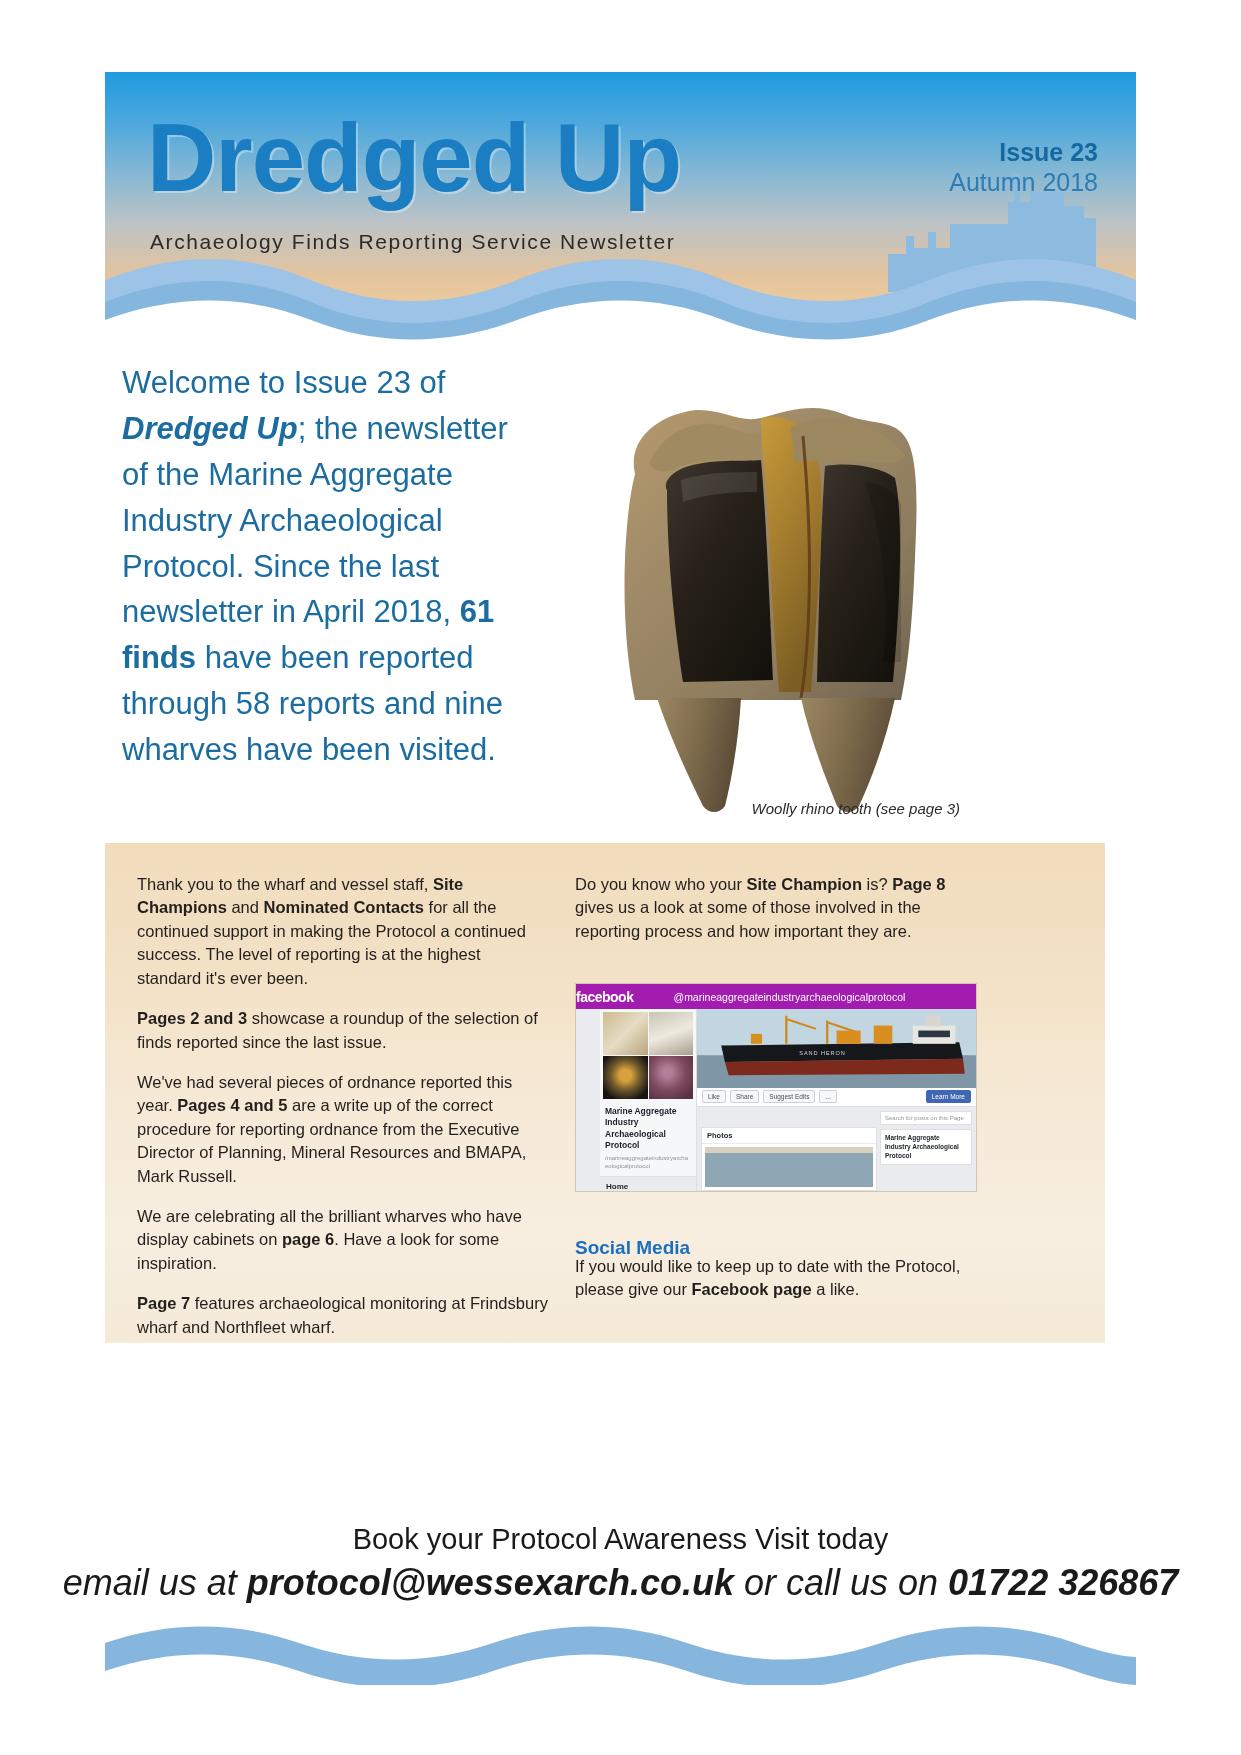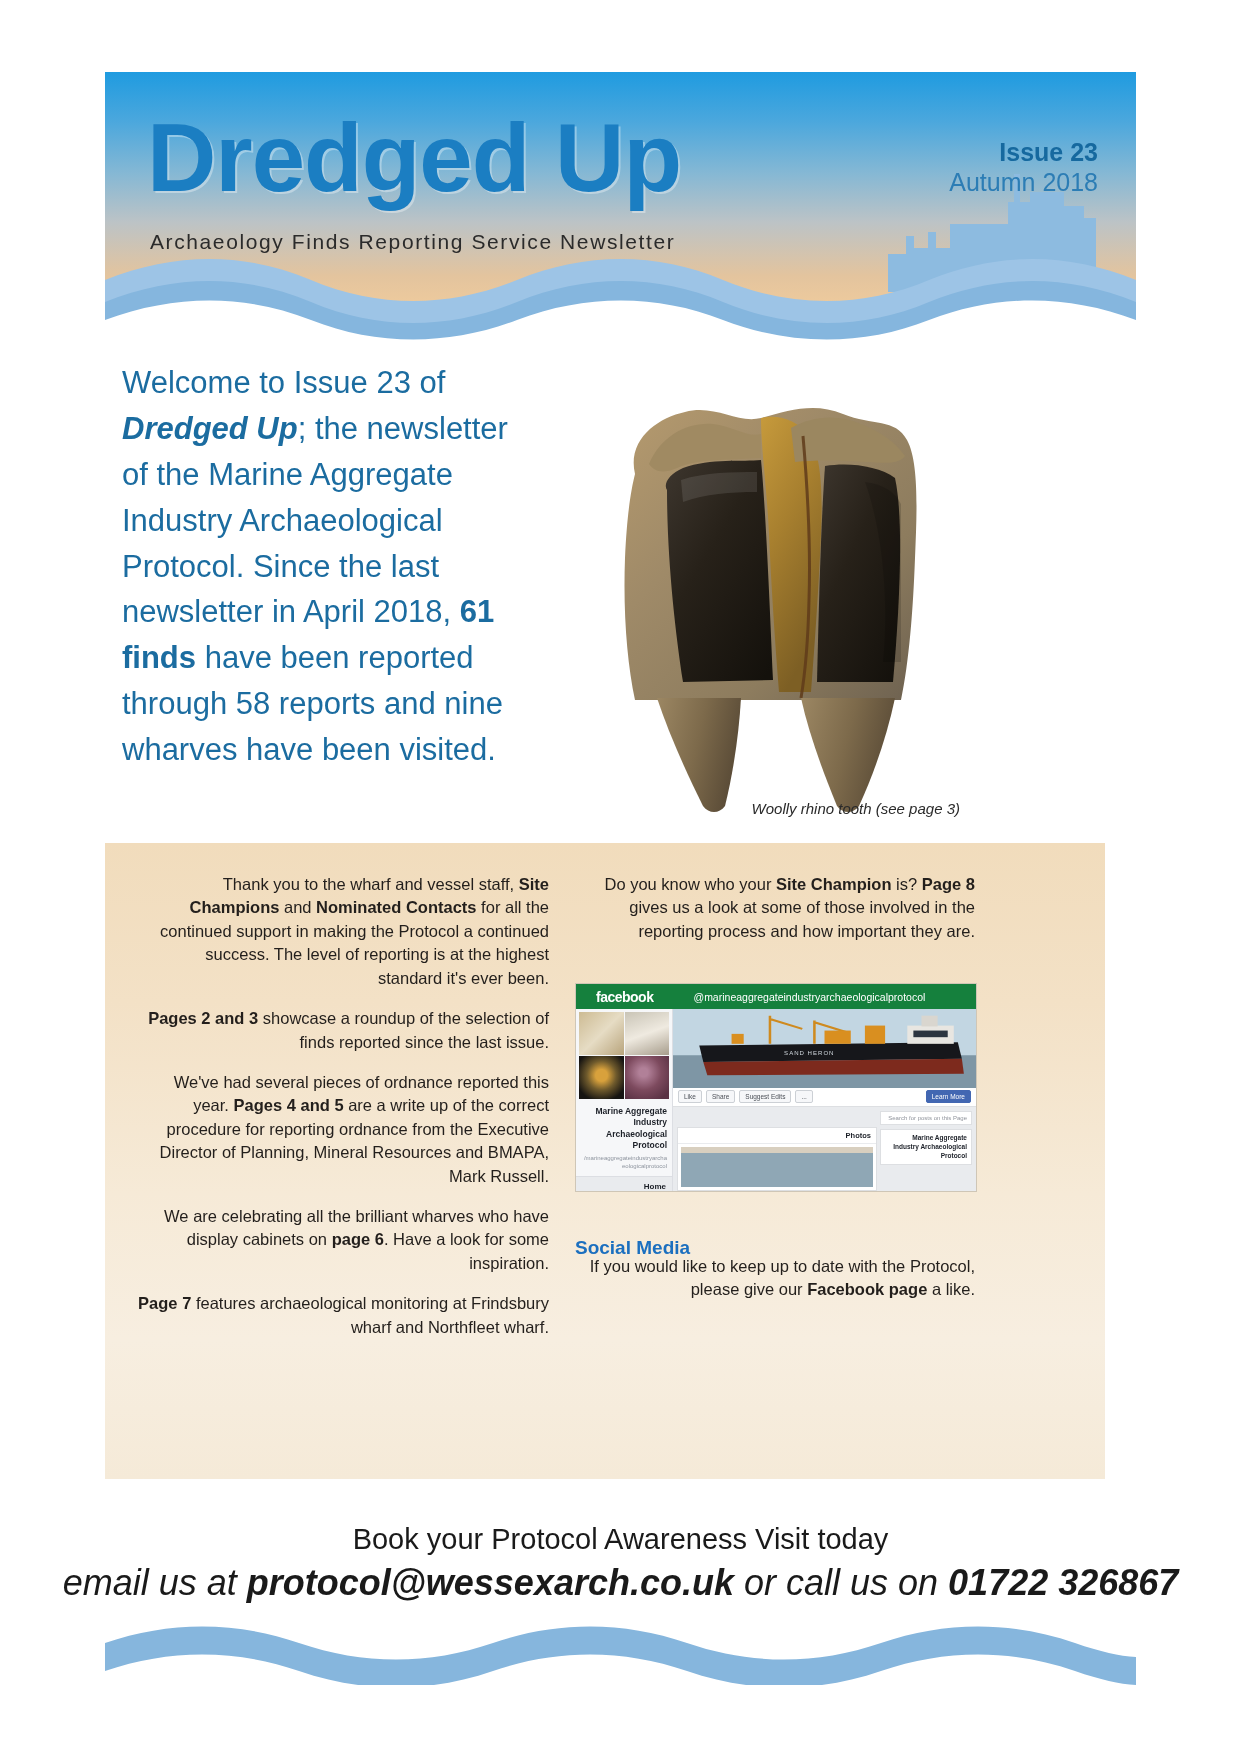--- a/index.html
+++ b/index.html
@@ -129,28 +129,27 @@
     font-size: 15px;
     color: #2a2a2a;
   }
 
   
   .panel {
     position: absolute;
     left: 105px;
     top: 843px;
     width: 1000px;
-    height: 636px;
+    height: 500px;
     background: linear-gradient(to bottom,
         #f1dcbc 0%,
         #f3e1c6 25%,
         #f6ead7 55%,
         #f7eee0 78%,
         #f5ead8 100%);
-    text-align: right;
   }
   .col-left {
     position: absolute;
     left: 32px;
     top: 30px;
     width: 412px;
     font-size: 16.5px;
     line-height: 1.42;
     color: #231f1c;
   }
@@ -179,40 +178,40 @@
     top: 140px;
     width: 400px;
     height: 207px;
     background: #ffffff;
     border: 1px solid #cfc6b6;
     overflow: hidden;
     font-family: "Liberation Sans", sans-serif;
   }
   .fb-topbar {
     height: 25px;
-    background: #15803d;
+    background: #a21caf;
     display: flex;
     align-items: center;
-    padding: 0 20px;
+    padding: 0 0;
     box-sizing: border-box;
   }
   .fb-logo {
     color: #fff;
     font-size: 14px;
     font-weight: bold;
     letter-spacing: -0.5px;
   }
   .fb-handle {
     color: #ffffff;
     font-size: 10.5px;
     margin-left: 40px;
     white-space: nowrap;
     overflow: hidden;
   }
-  .fb-body { display: flex; height: 182px; background:#e9ebee; }
+  .fb-body { display: flex; height: 182px; background:#e9ebee;padding-left:24px; }
   .fb-left { width: 96px; background: #f6f7f9; border-right: 1px solid #dcdee3; }
   .fb-thumbs { display: grid; grid-template-columns: 1fr 1fr; gap: 1px; padding: 3px; }
   .fb-th { height: 43px; }
   .fb-th1 { background: linear-gradient(135deg,#cdbb93,#e6dcc4,#b8a47c); }
   .fb-th2 { background: linear-gradient(160deg,#c9c4b6,#efeae0,#a79d8c); }
   .fb-th3 { background: radial-gradient(circle at 50% 45%, #d8a13c 18%, #6f5a2c 45%, #161412 80%); }
   .fb-th4 { background: radial-gradient(circle at 42% 38%, #b18098 12%, #7d4a5e 48%, #5a3244 85%); }
   .fb-pagename {
     font-size: 8.5px; font-weight: bold; color: #1d2129;
     padding: 4px 5px 0 5px; line-height: 1.35;

